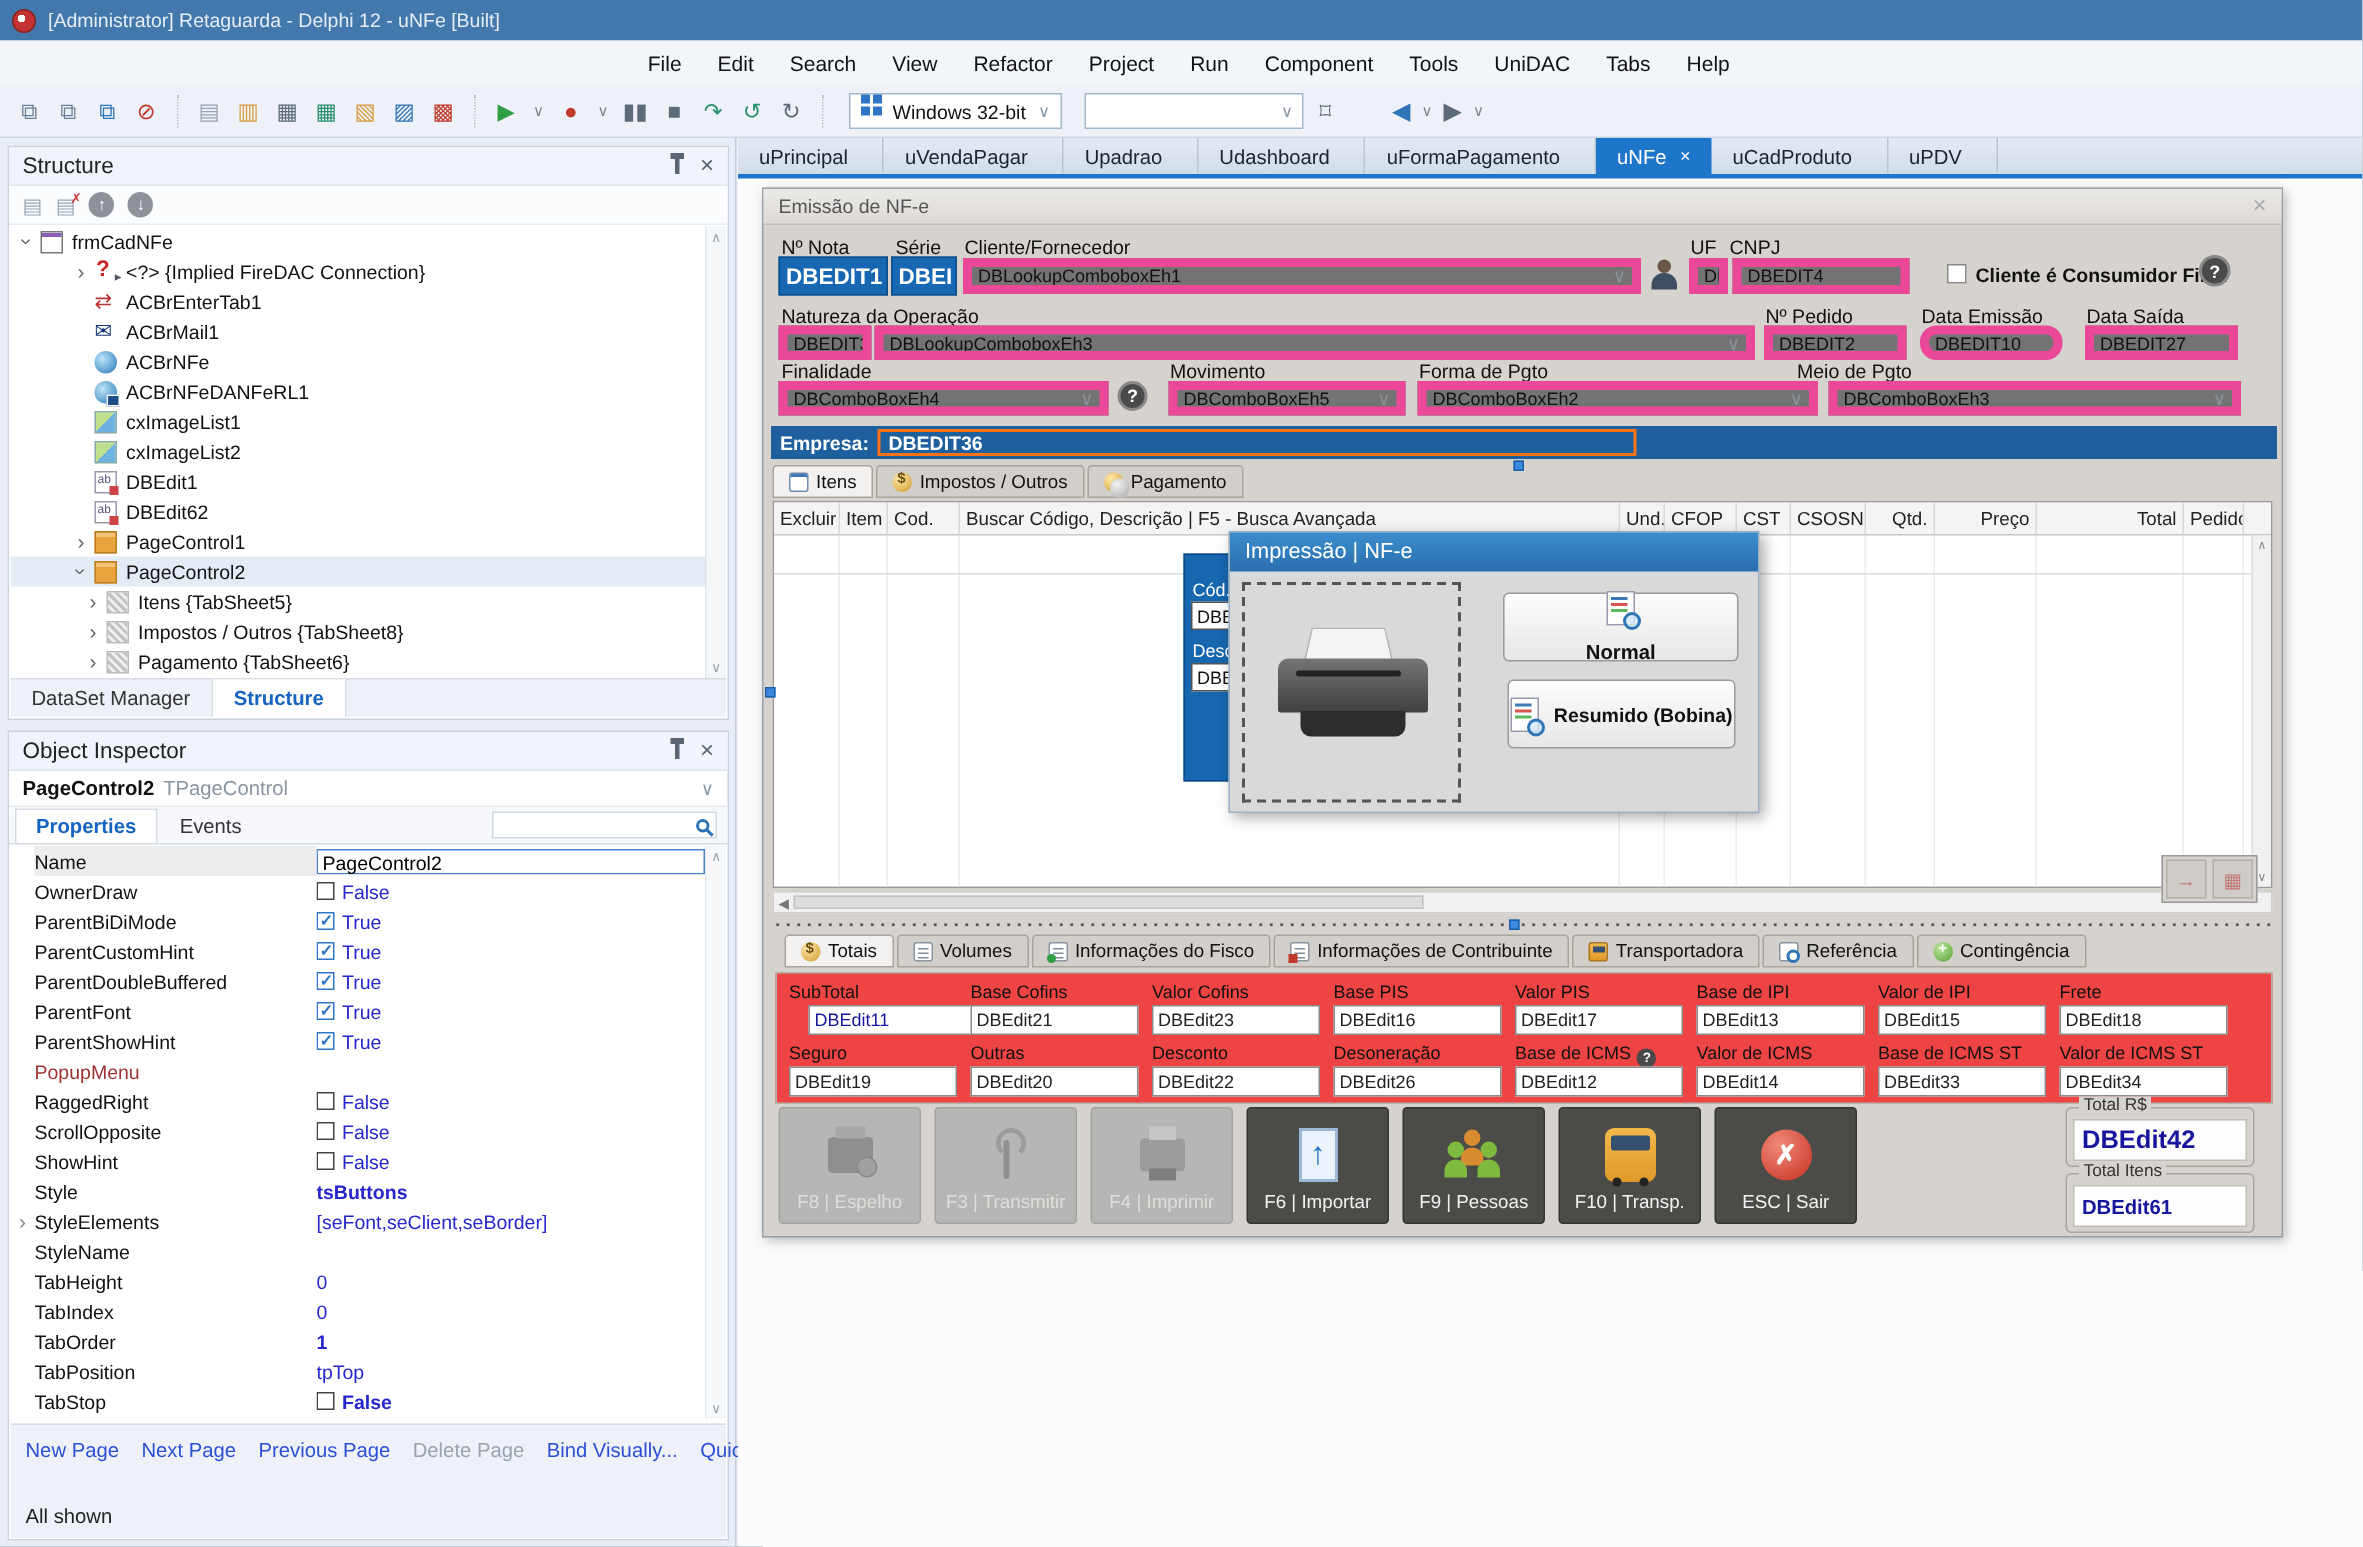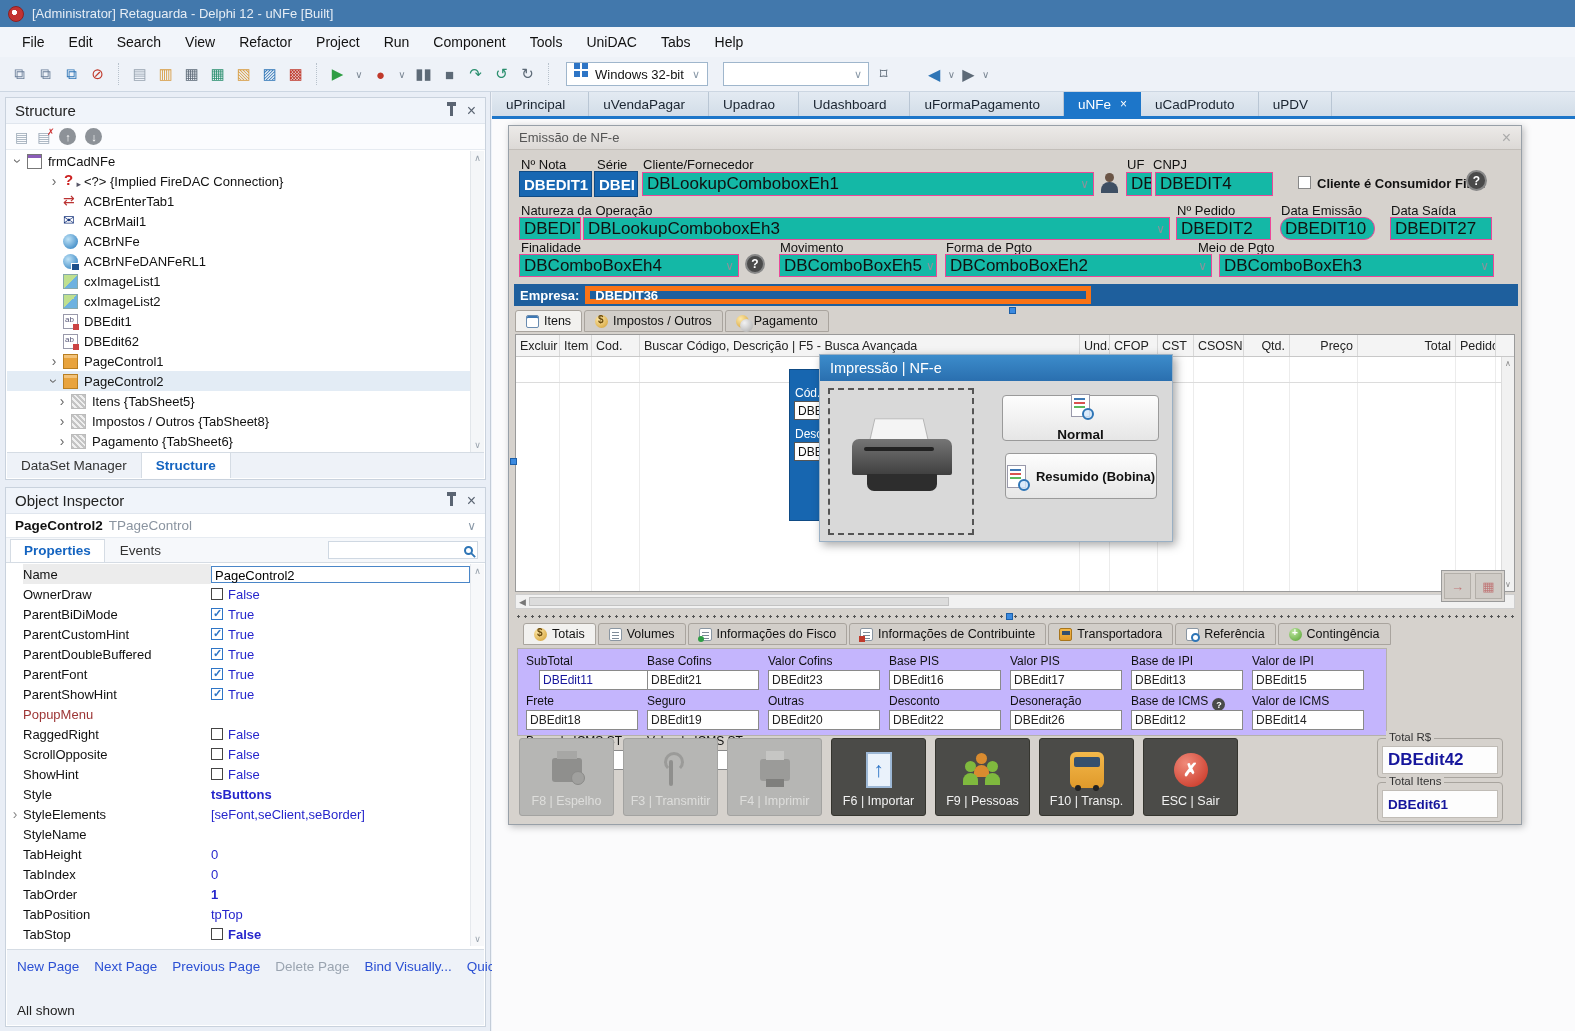--- a/index.html
+++ b/index.html
@@ -6,21 +6,21 @@
   *{box-sizing:border-box;white-space:nowrap;}
   .ide{position:relative;width:1575px;height:1031px;background:#eef2f8;overflow:hidden;
        font-family:"Liberation Sans",sans-serif;font-size:13px;color:#111;}
 
   
   .tbar{position:absolute;left:0;top:0;right:0;height:27px;background:#4278ac;color:#e6edf5;
         display:flex;align-items:center;padding-left:8px;gap:8px;font-size:13px;}
   .dlogo{width:16px;height:16px;border-radius:50%;flex:none;border:1px solid #8f1f1f;
          background:radial-gradient(circle at 38% 38%,#fff 0 20%,#c23232 22% 100%);}
   .mbar{position:absolute;left:0;top:27px;right:0;height:30px;background:#f2f5fa;display:flex;
-        align-items:center;padding-left:10px;font-size:14px;}
+        align-items:center;padding-left:10px;font-size:14px;justify-content:center;}
   .mitem{padding:0 12px;}
   .tb{position:absolute;left:0;top:57px;right:0;height:35px;background:#eef2f8;
       border-bottom:1px solid #ccd6e2;display:flex;align-items:center;padding-left:8px;gap:3px;}
   .tbi{width:23px;text-align:center;font-size:15px;color:#6b7f99;}
   .tbi.sm{width:14px;font-size:10px;color:#7b8794;}
   .c-red{color:#c0392b}.c-grn{color:#2e9e44}.c-amb{color:#d79b3f}.c-teal{color:#2a8f6e}
   .c-blue{color:#2e75b6}.c-dg{color:#5d6a77}.c-gray{color:#98a4b0}
   .tbsep{width:1px;height:22px;border-left:1px dotted #b8c2cc;margin:0 6px;}
   .plat{display:flex;align-items:center;gap:7px;border:1px solid #9fb6cc;background:#fff;height:24px;
         padding:0 7px;width:142px;font-size:13px;margin-left:8px;}
@@ -117,34 +117,34 @@
   .canvas{position:absolute;left:0;top:30px;right:0;bottom:0;background:#fbfbfc;}
 
   
   .form{position:absolute;left:16px;top:3px;width:1014px;height:700px;background:#d6d2cd;
         border:1px solid #98a0a8;box-shadow:2px 2px 7px rgba(0,0,0,.25);}
   .ftitle{height:24px;background:linear-gradient(#eceae8,#dcd9d6);display:flex;align-items:center;
           padding:0 10px;color:#555;font-size:13px;border-bottom:1px solid #c2beb9;}
   .ftitle .fx{margin-left:auto;color:#aaa;font-size:16px;}
   .flbl{position:absolute;font-size:13px;color:#111;}
   .flbl.b{font-weight:bold;}
-  .fedit{position:absolute;background:#14b8a6;border:1px solid #ec4899;font-size:17px;padding:0 4px;
+  .fedit{position:absolute;background:#737373;border:6px solid #ec4899;font-size:12px;padding:0 4px;
          display:flex;align-items:center;overflow:hidden;}
   .fblue{background:#1767b2;color:#fff;font-weight:bold;font-size:15px;border:1px solid #0f4b85;}
   .combo::after{content:"∨";margin-left:auto;color:#8a939c;font-size:12px;padding-left:4px;}
   .helpc{position:absolute;width:21px;height:21px;border-radius:50%;background:#4a4a4a;color:#fff;
          display:flex;align-items:center;justify-content:center;font-weight:bold;font-size:12px;border:2px solid #888;}
   .person{position:absolute;width:20px;height:24px;}
   .person::before{content:"";position:absolute;left:5px;top:2px;width:9px;height:9px;border-radius:50%;background:#6b5546;}
   .person::after{content:"";position:absolute;left:1px;top:11px;width:17px;height:11px;border-radius:8px 8px 0 0;background:#3e4f63;}
   .cbox{position:absolute;width:13px;height:13px;background:#fff;border:1px solid #888;}
   .empresa{position:absolute;left:5px;top:158px;width:1004px;height:22px;background:#1e5f9d;color:#fff;
            display:flex;align-items:center;font-weight:bold;font-size:13px;}
   .empresa .elabel{padding:0 6px;}
-  .empfield{width:506px;height:18px;border:5px solid #f97316;display:flex;align-items:center;padding:0 5px;}
+  .empfield{width:506px;height:18px;border:2px solid #f97316;display:flex;align-items:center;padding:0 5px;}
   .ptabs{position:absolute;display:flex;gap:2px;}
   .ptab{height:22px;display:flex;align-items:center;gap:5px;padding:0 10px;background:#d2cec9;
         border:1px solid #a9a49e;border-radius:3px 3px 0 0;font-size:12.5px;}
   .ptab.active{background:#f2f1ef;}
   .ic{width:13px;height:13px;display:inline-block;flex:none;position:relative;border-radius:2px;}
   .ic-itens{background:#fff;border:1px solid #6a8cb0;box-shadow:inset 0 2px 0 #3e78b4;}
   .ic-coin{border-radius:50%;background:radial-gradient(circle at 35% 30%,#ffe9a8,#d9a darkgoldenrod);background:radial-gradient(circle at 35% 30%,#ffe9a8,#cf9a2e);}
   .ic-coin::before{content:"$";position:absolute;left:3px;top:-1px;font-size:10px;color:#6b4b0d;font-weight:bold;}
   .ic-pag{background:radial-gradient(circle at 35% 30%,#ffe9a8,#cf9a2e);border-radius:50%;}
   .ic-pag::after{content:"";position:absolute;left:4px;top:4px;width:13px;height:13px;border-radius:50%;
@@ -205,21 +205,21 @@
   .docmag::after{content:"";position:absolute;right:-5px;bottom:-4px;width:8px;height:8px;border:2px solid #2e75b6;
                  border-radius:50%;background:rgba(210,230,250,.8);}
 
   
   .dots{position:absolute;left:6px;top:489px;width:1000px;height:3px;
         background-image:radial-gradient(circle,#555 1px,transparent 1.2px);background-size:7px 3px;background-repeat:repeat-x;}
   .hdl{position:absolute;width:7px;height:7px;background:#3b8ae0;border:1px solid #1c5fa8;z-index:2;}
 
   
   .itabs-row{position:absolute;left:14px;top:497px;display:flex;gap:2px;}
-  .totals{position:absolute;left:8px;top:522px;width:870px;height:88px;border:1px solid #b5b1ac;background:#c4b5fd;
+  .totals{position:absolute;left:8px;top:522px;width:998px;height:88px;border:1px solid #b5b1ac;background:#ef4444;
           display:flex;flex-wrap:wrap;padding:5px 0 0 8px;column-gap:5px;}
   .tcell{width:116px;flex:none;height:40px;position:relative;font-size:12px;}
   .tlabel{display:inline-block;max-width:112px;overflow:hidden;}
   .tfield{position:absolute;left:0;top:16px;width:112px;height:20px;background:#fff;border:1px solid #8a8a8a;
           font-size:12px;display:flex;align-items:center;padding:0 3px;color:#222;}
   .tfield.bold{font-weight:normal;color:#16169c;margin-left:13px;}
   .thelp{display:inline-flex;width:13px;height:13px;border-radius:50%;background:#4a4a4a;color:#fff;font-size:9px;
          align-items:center;justify-content:center;margin-left:4px;vertical-align:middle;font-weight:bold;}
 
   

